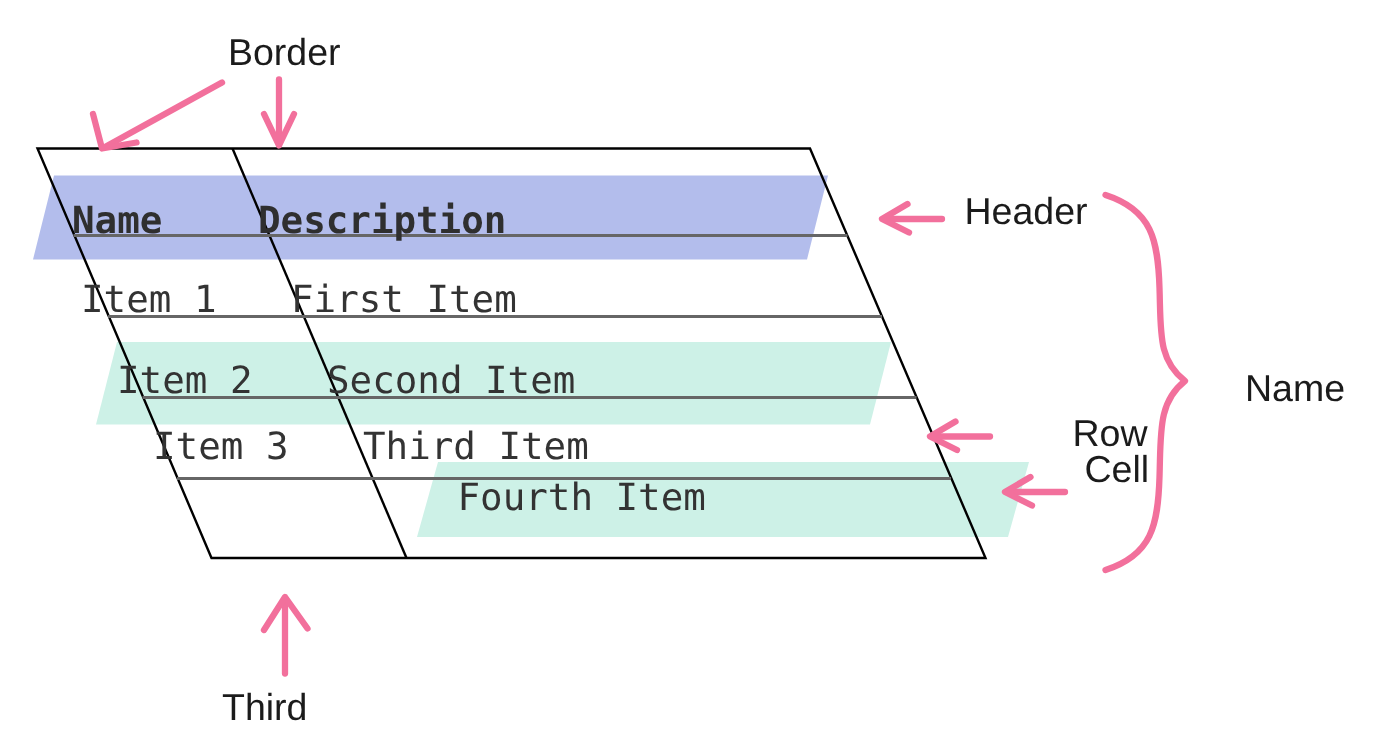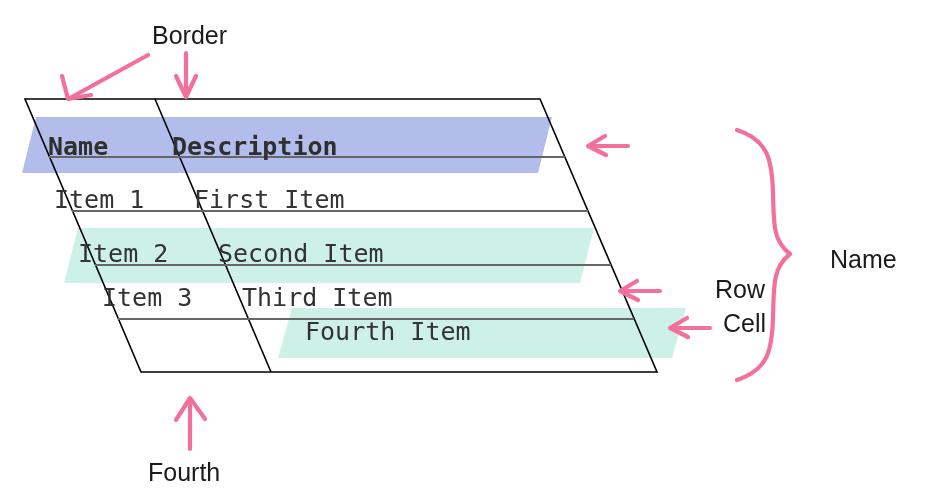--- a/index.html
+++ b/index.html
@@ -27,21 +27,21 @@
     font-family: "Liberation Sans", sans-serif;
     font-size: 25px;
     color: #1b1b1b;
     white-space: nowrap;
     letter-spacing: 0px;
   }
   #label-border  { left: 152px; top: 21px; text-align: center; }
   #label-header  { left: 643px; top: 127px; }
   #label-table   { left: 830px; top: 245px; }
   #label-row     { left: 675px; top: 275px; margin-left: 40px; }
-  #label-cell    { left: 723px; top: 309px; }
+  #label-cell    { left: 723px; top: 299px; }
   #label-column  { left: 148px; top: 458px; }
 
   .cell-text {
     font-family: "DejaVu Sans Mono", "Liberation Mono", monospace;
     fill: #333333;
     font-size: 25px;
   }
   .cell-text.head {
     font-weight: bold;
     fill: #2f2f2f;
@@ -123,22 +123,23 @@
       <path d="M 737 130
                C 768 140, 772 160, 773 192
                C 774 222, 772 240, 790 254
                C 772 268, 774 288, 773 318
                C 772 350, 768 370, 737 380"></path>
     </g>
   </svg>
 
   <div class="anno-label" id="label-border">Border</div>
 
+  <div class="anno-label" id="label-header">Header</div>
 
   <div class="anno-label" id="label-table">Name</div>
 
   <div class="anno-label" id="label-row">Row</div>
 
   <div class="anno-label" id="label-cell">Cell</div>
 
-  <div class="anno-label" id="label-column">Fourth</div>
+  <div class="anno-label" id="label-column">Third</div>
 
 </div>
 
 </body></html>

